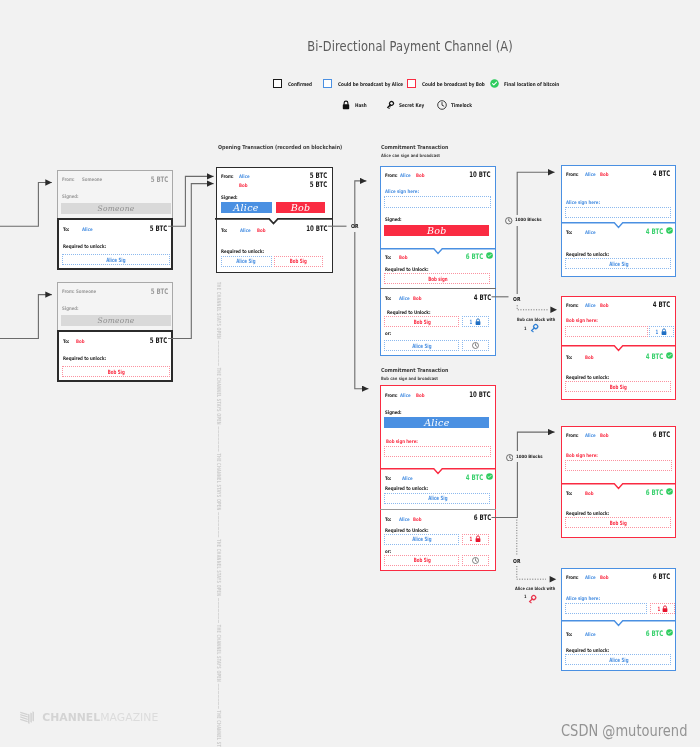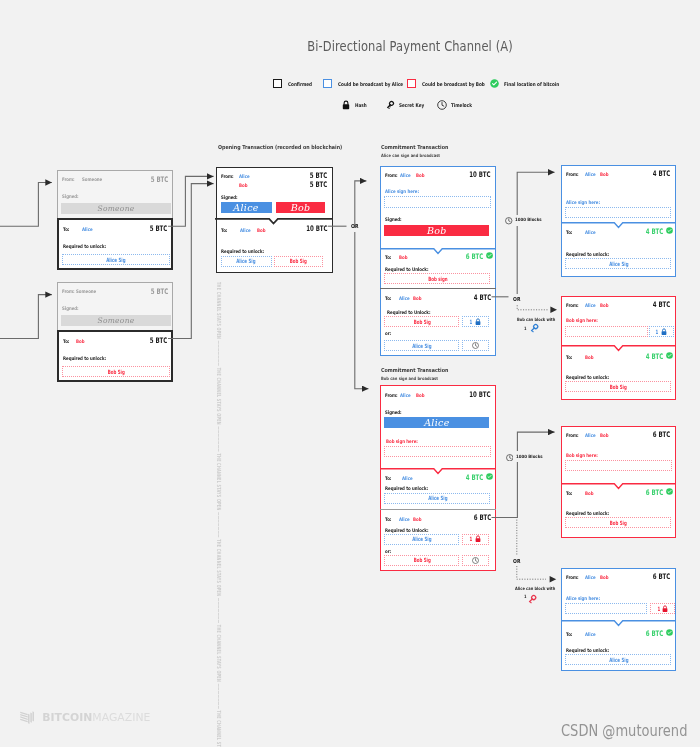--- a/index.html
+++ b/index.html
@@ -546,19 +546,19 @@
       <g fill="#d0d0d0">
         <path d="M1.5 2.2 L15.5 6.6 L15.5 9.0 L1.5 4.6 Z"></path>
         <path d="M1.5 6.6 L15.5 11.0 L15.5 13.4 L1.5 9.0 Z"></path>
         <path d="M1.5 11.0 L15.5 15.4 L15.5 17.8 L1.5 13.4 Z"></path>
         <path d="M1.5 15.4 L15.5 19.8 L15.5 22.2 L1.5 17.8 Z"></path>
         <path d="M16.3 6.4 L18.9 7.8 L18.9 25.4 L16.3 24.0 Z"></path>
         <path d="M20.6 4.0 L23.2 5.4 L23.2 23.0 L20.6 21.6 Z"></path>
         <path d="M24.6 1.6 L27.2 3.0 L27.2 20.6 L24.6 19.2 Z"></path>
       </g>
     </svg>
-    <span class="txt" style="font-weight:600">BITCOIN</span>
+    <span class="txt" style="font-weight:600">CHANNEL</span>
       <span class="txt" style="font-weight:400;color:#dcdcdc">MAGAZINE</span>
   </div>
 
   <div class="abs" id="watermark">CSDN @mutourend</div>
 
 </div>
 
 </body></html>

